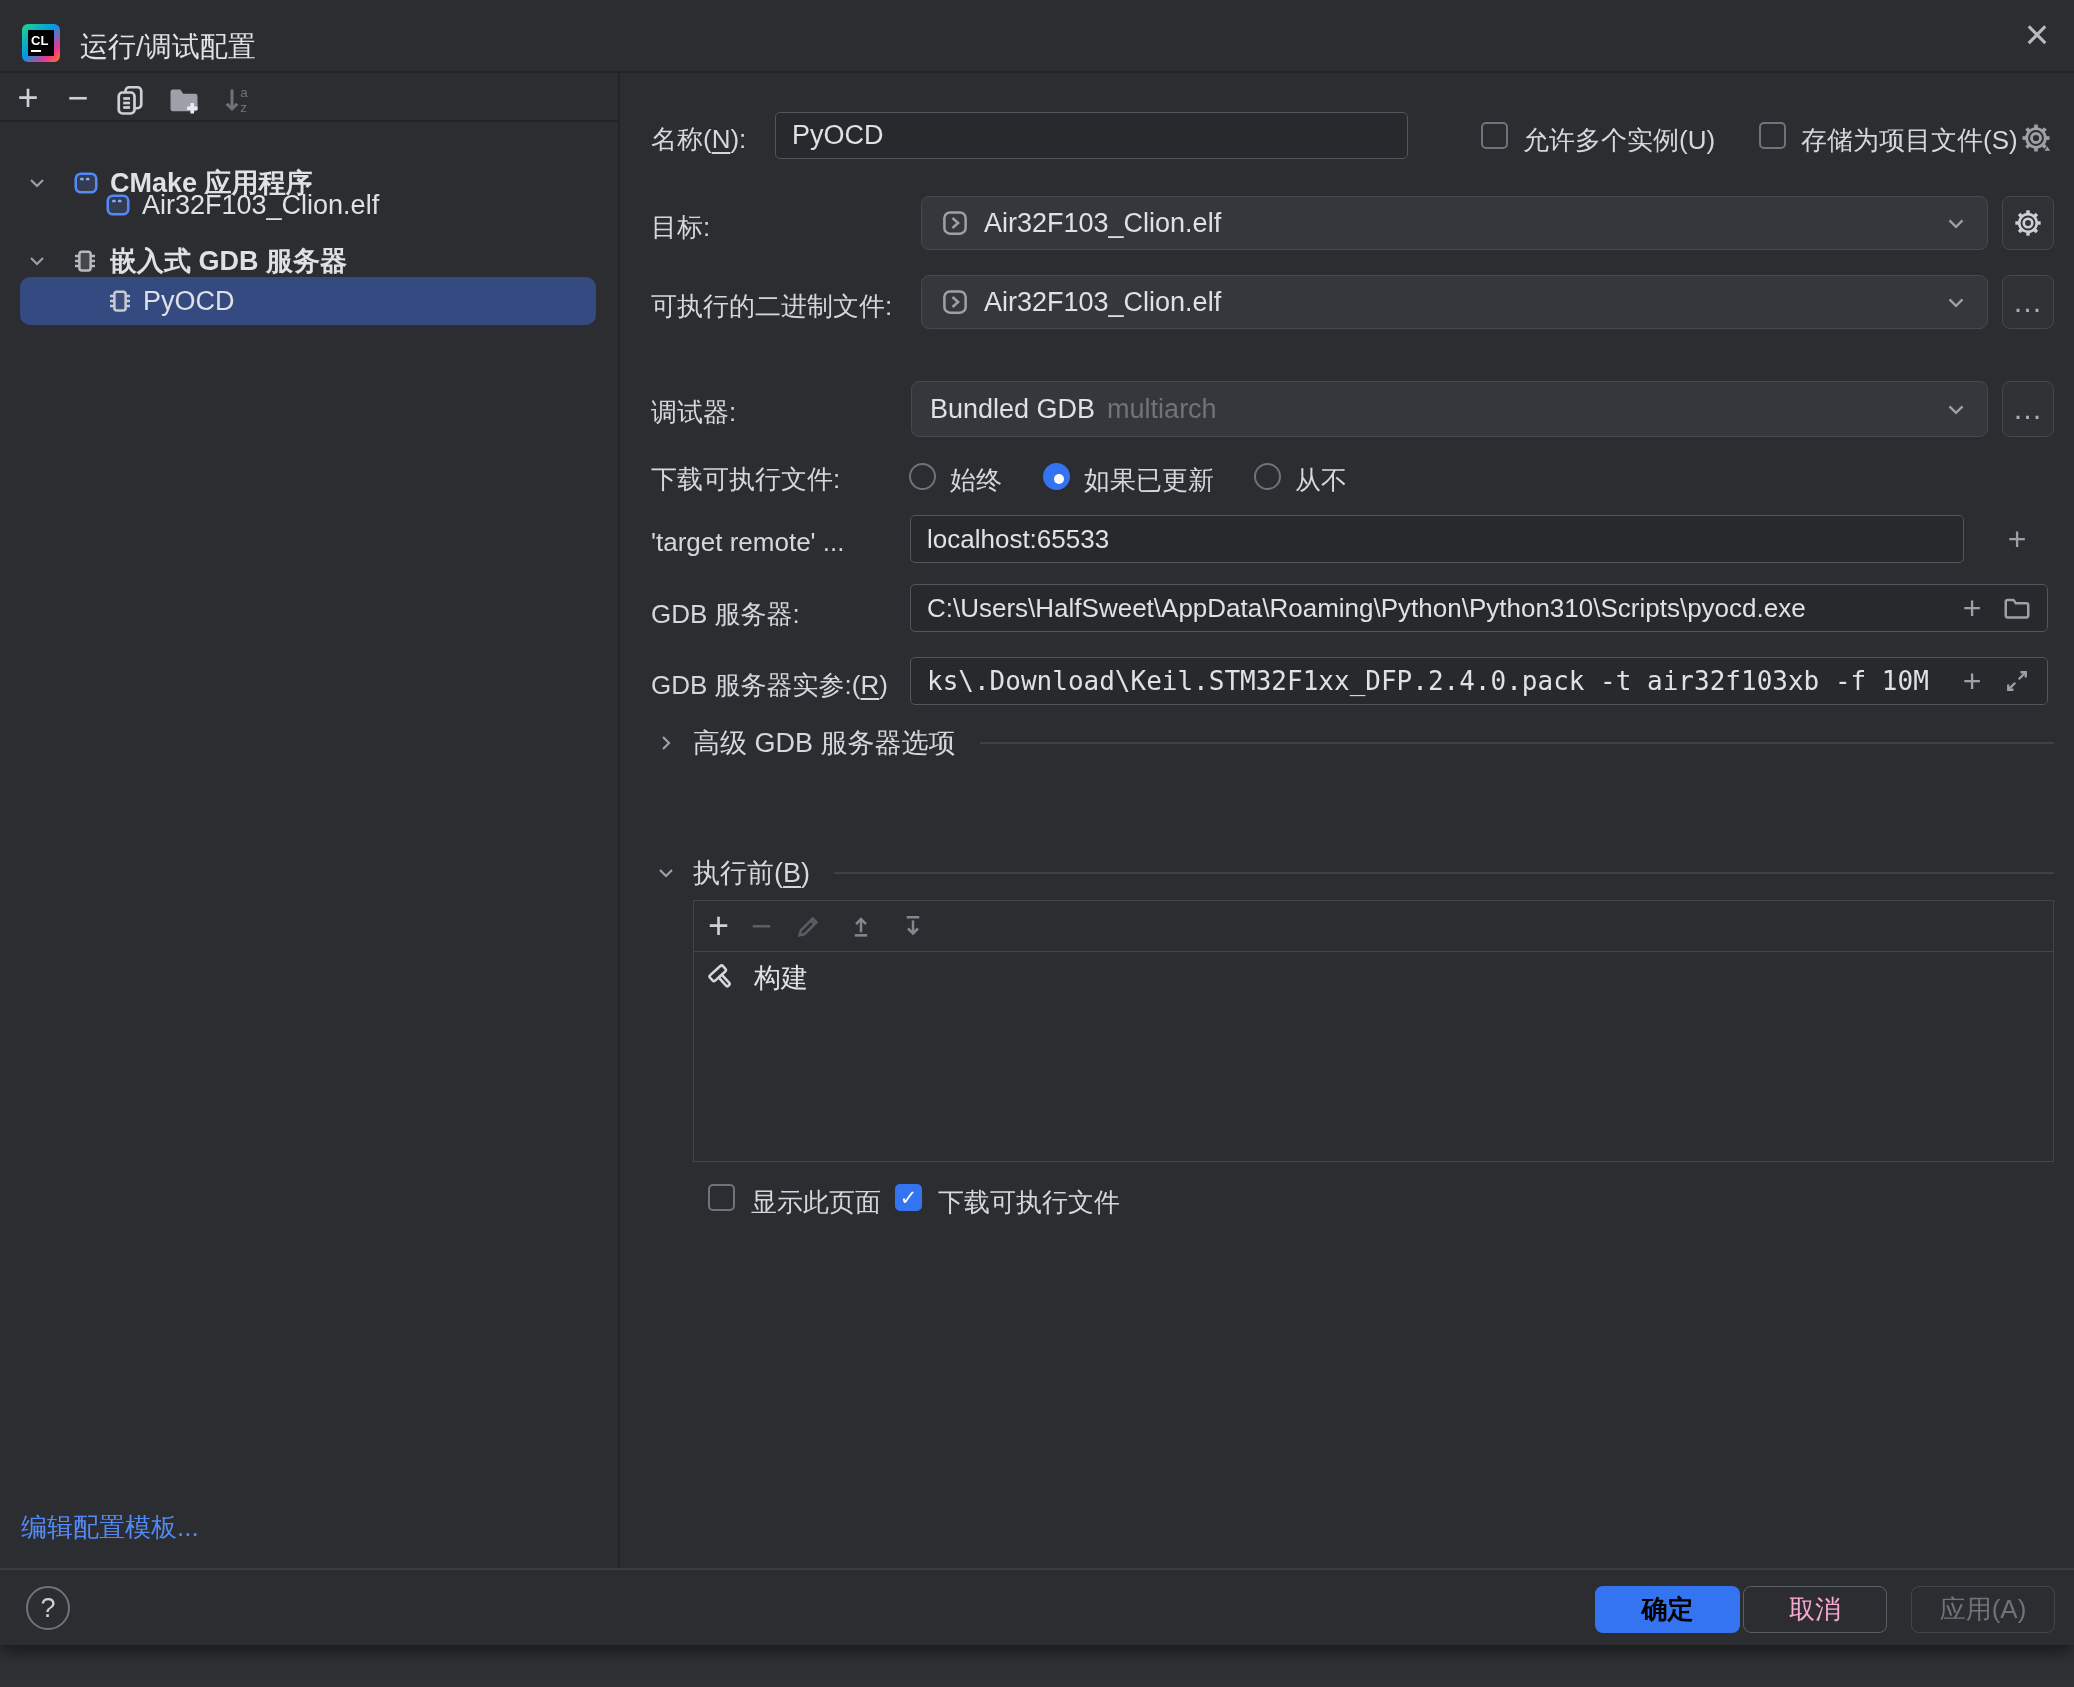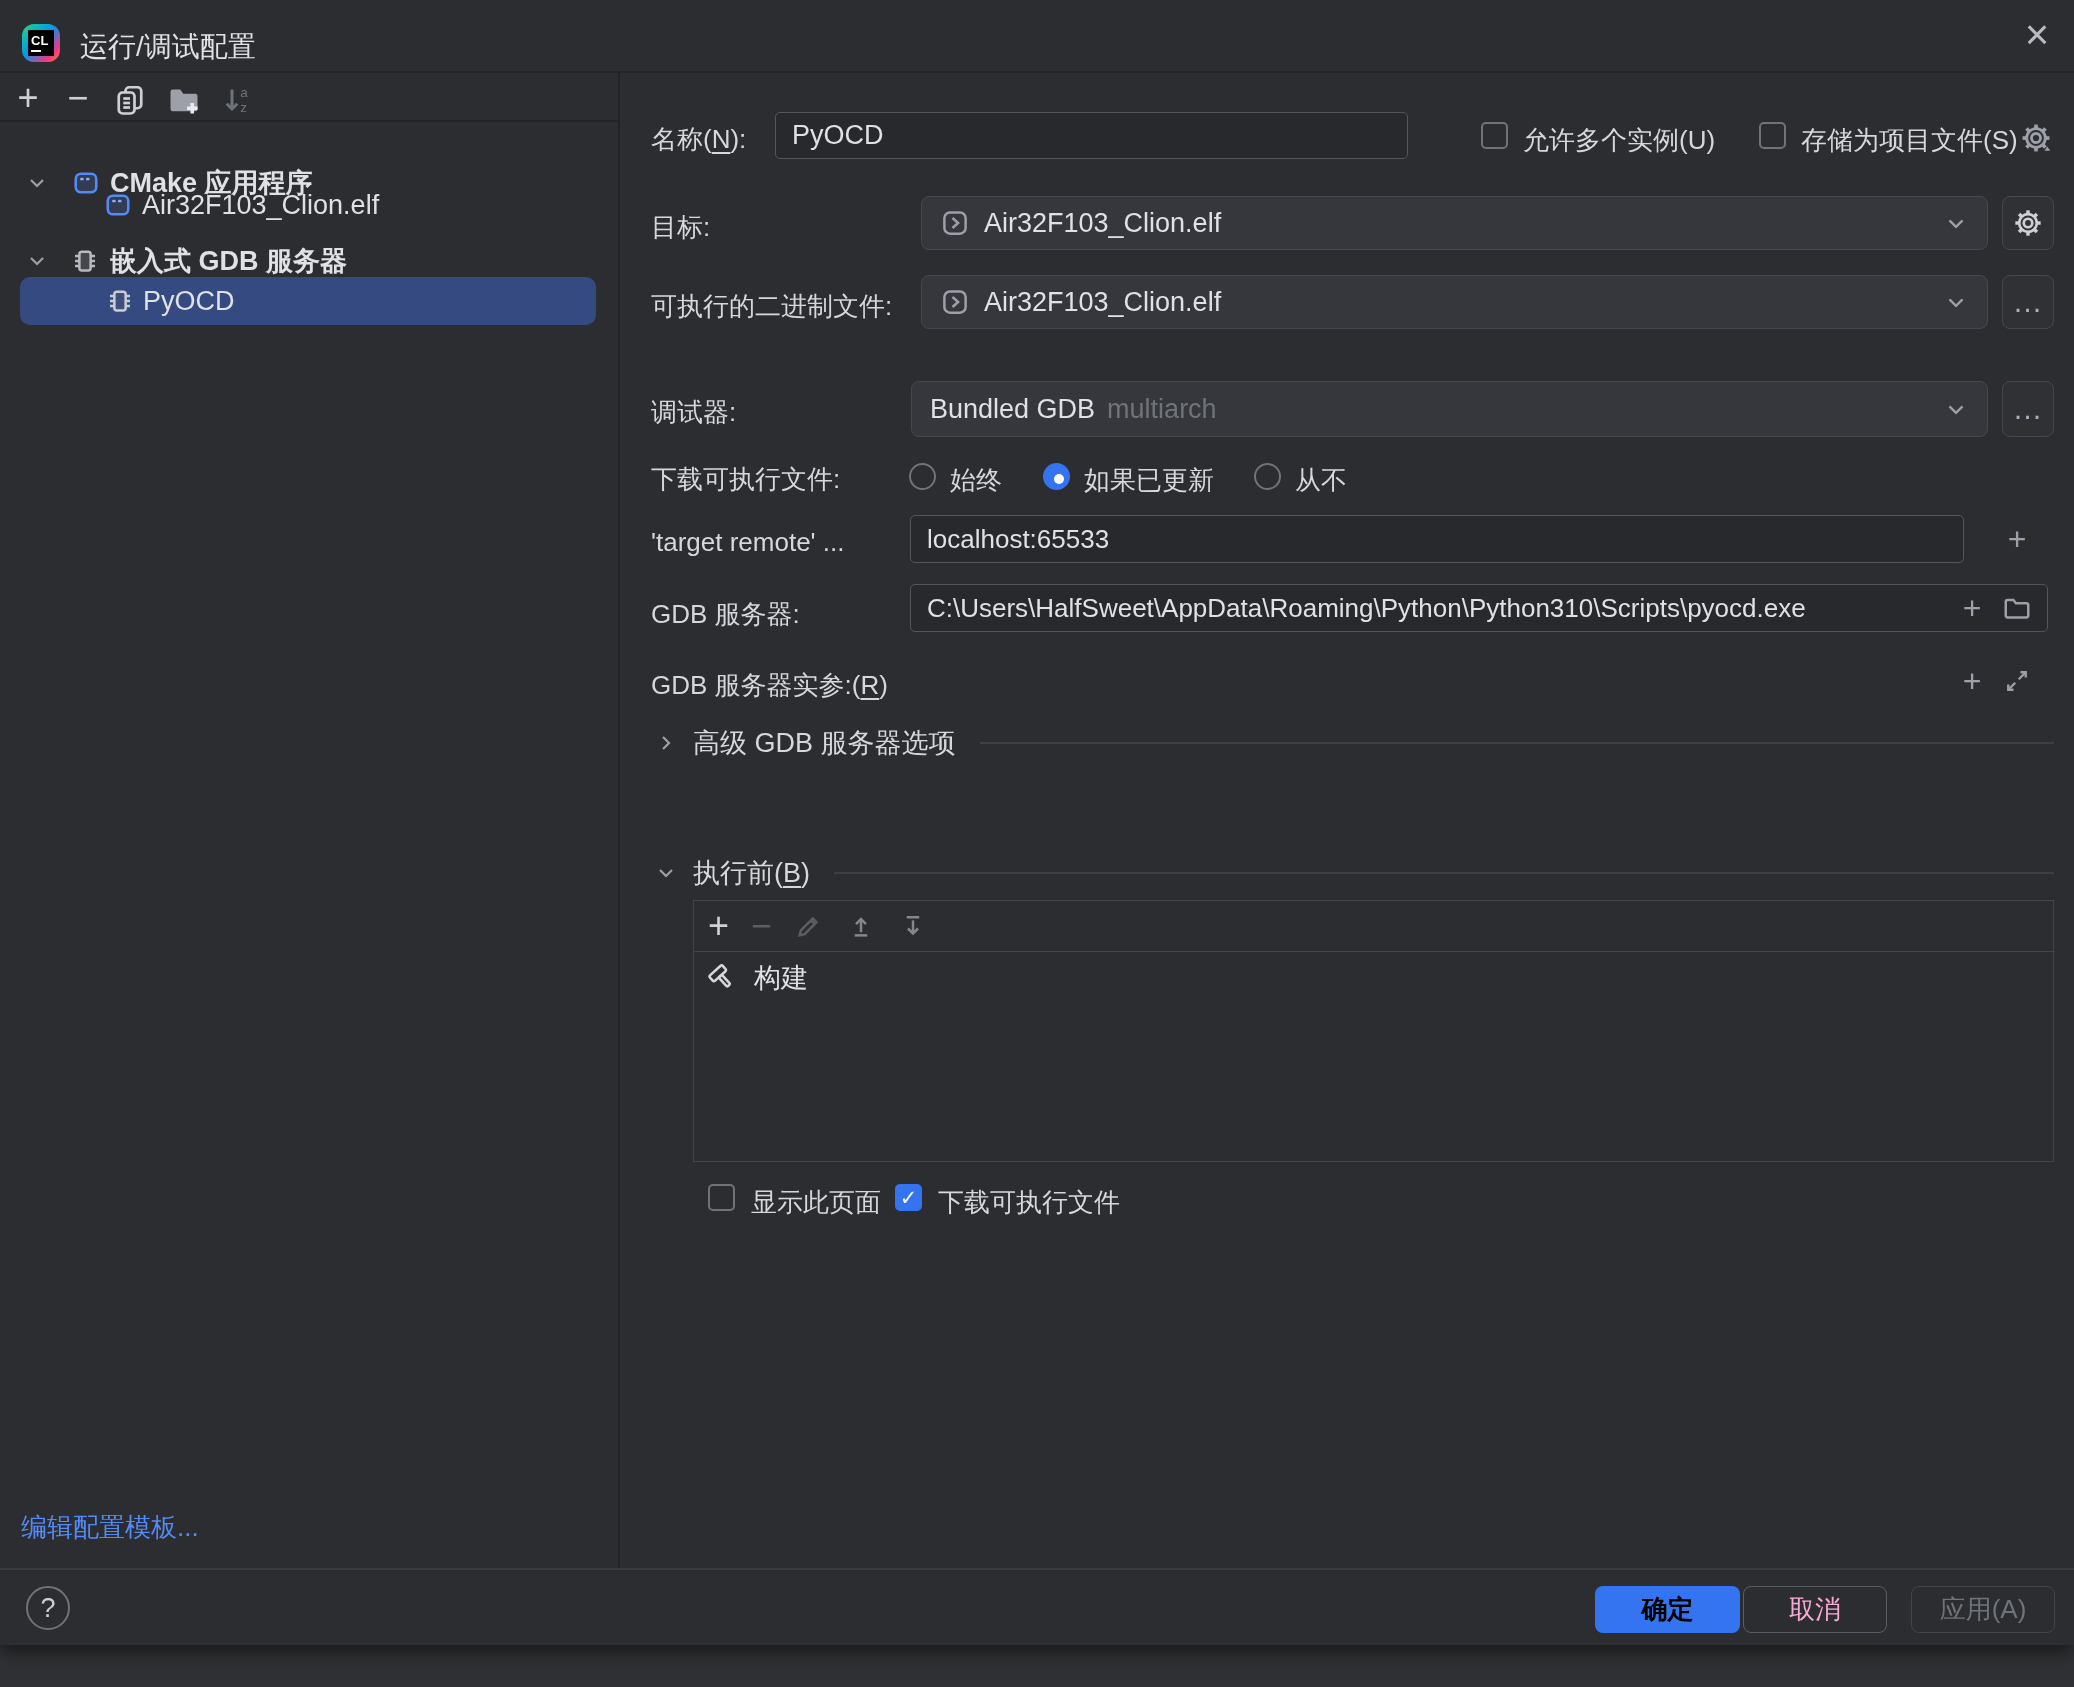--- a/index.html
+++ b/index.html
@@ -42,21 +42,21 @@
 
 <div id="stage">
 
   <div class="abs" style="left:0; top:1640; width:2074px; height:47px; background:#2f3134;">
     <div class="abs" style="left:-8px; top:4px; color:#a5a9b0; font-size:30px; white-space:nowrap;">CMakeLists_template.txt</div>
   </div>
 
   <div id="dialog">
 
     <div class="abs" style="left:0; top:0; width:2074px; height:71px;">
-      <div class="abs icon" style="left:22px; top:24px; width:38px; height:38px; border-radius:12px; background:linear-gradient(135deg,#21d789 0%,#009ae5 45%,#ed358c 78%,#fc801d 100%);">
+      <div class="abs icon" style="left:22px; top:24px; width:38px; height:38px; border-radius:6px; background:linear-gradient(135deg,#21d789 0%,#009ae5 45%,#ed358c 78%,#fc801d 100%);">
         <div style="width:26px; height:26px; background:#000; display:flex; flex-direction:column; align-items:flex-start; justify-content:center; padding-left:3px;">
           <span style="color:#fff; font-size:13px; font-weight:bold; line-height:1;">CL</span>
           <span style="display:block; width:10px; height:2.5px; background:#fff; margin-top:3px;"></span>
         </div>
       </div>
       <div class="abs" style="left:80px; top:28px; color:#dfe1e5; font-size:28px;">运行/调试配置</div>
       <div class="abs icon" style="left:2014px; top:12px; width:46px; height:46px; color:#b7bac0; font-size:42px; font-weight:300;">
         <span>×</span>
       </div>
     </div>
@@ -278,20 +278,23 @@
     </div>
     <div class="fieldicon" style="left:2000px; top:591px;">
       <svg width="30" height="30" viewBox="0 0 24 24" fill="none" stroke="#9da0a8" stroke-width="2">
         <path d="M3 7a1.5 1.5 0 0 1 1.5-1.5h4.6l2 2.7h8.4A1.5 1.5 0 0 1 21 9.7V18a1.5 1.5 0 0 1-1.5 1.5h-15A1.5 1.5 0 0 1 3 18z"></path>
       </svg>
     </div>
 
     <div class="lbl" style="left:651px; top:668px;">
       <span>GDB 服务器实参:(</span><span class="mnem">R</span><span>)</span>
     </div>
+    <div class="txt-input mono" style="left:910px; top:657px; width:1138px; height:48px; padding-right:110px;">
+      <span>ks\.Download\Keil.STM32F1xx_DFP.2.4.0.pack -t air32f103xb -f 10M</span>
+    </div>
     <div class="fieldicon" style="left:1955px; top:664px;">
       <span class="plus-ch" style="color:#9da0a8; font-size:32px;">+</span>
     </div>
     <div class="fieldicon" style="left:2000px; top:664px;">
       <svg width="28" height="28" viewBox="0 0 24 24" fill="none" stroke="#9da0a8" stroke-width="2">
         <line x1="13.5" y1="10.5" x2="19.5" y2="4.5"></line>
           <polyline points="15,4.5 19.5,4.5 19.5,9"></polyline>
         <line x1="10.5" y1="13.5" x2="4.5" y2="19.5"></line>
           <polyline points="4.5,15 4.5,19.5 9,19.5"></polyline>
       </svg>

